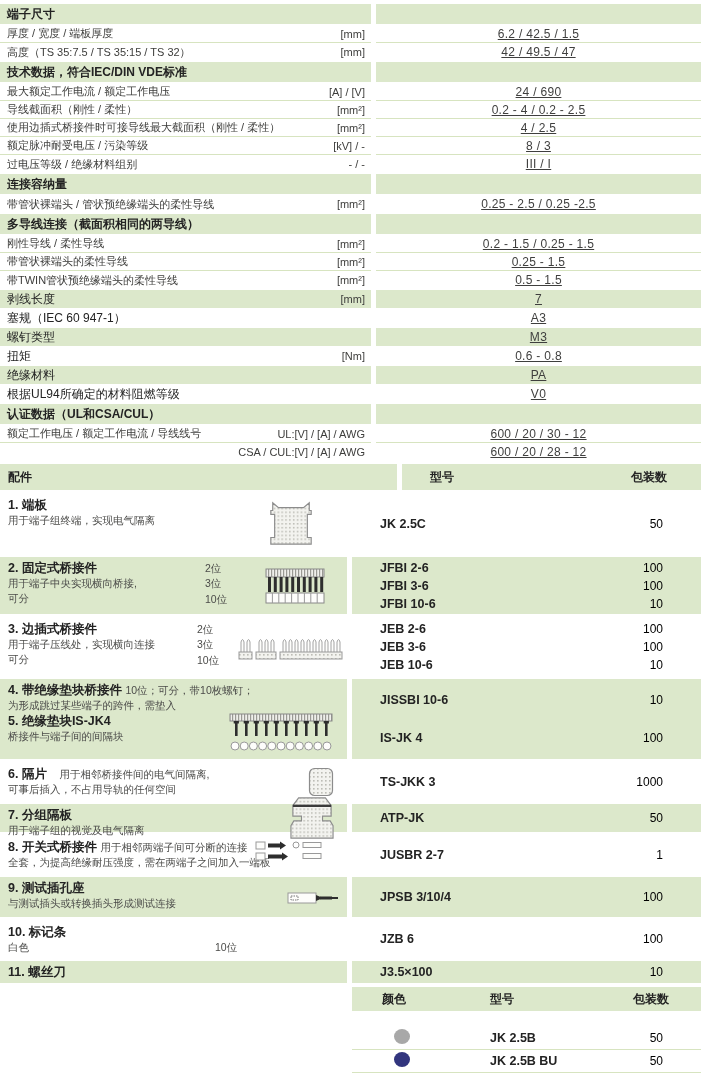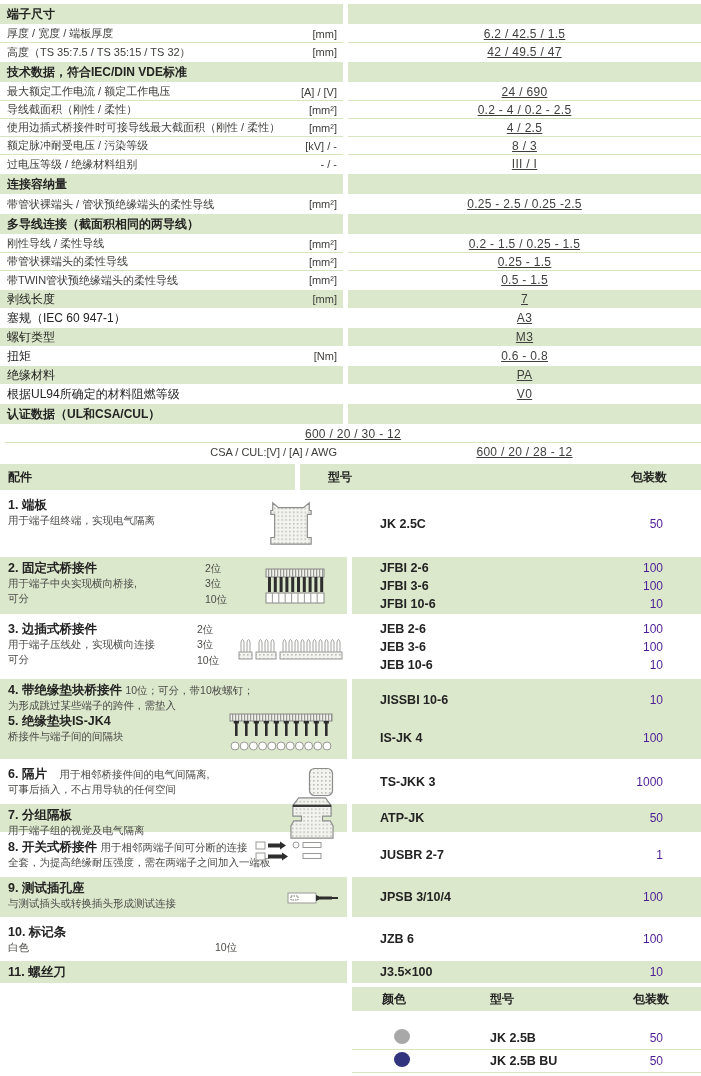--- a/index.html
+++ b/index.html
@@ -11,40 +11,40 @@
   }
   html,body{margin:0;padding:0;}
   body{
     width:701px;height:1076px;overflow:hidden;background:#fff;
     font-family:"Liberation Sans", sans-serif;color:var(--txt);
   }
   .wrap{padding:3px 0 0 0;width:701px;box-sizing:border-box;}
 
   
   .srow{display:flex;}
-  .srow .cl{width:343px;box-sizing:border-box;padding:0 6px 0 7px;
+  .srow .cl{width:371px;box-sizing:border-box;padding:0 6px 0 7px;
     display:flex;justify-content:space-between;align-items:center;}
   .srow .cr{flex:1;margin-left:5px;display:flex;align-items:center;justify-content:center;}
   .srow.hdr{height:20px;margin:1px 0;}
   .srow.hdr .cl,.srow.hdr .cr{background:var(--grn);}
   .srow.hdr .lbl{font-weight:bold;font-size:12px;color:var(--dark);}
   .srow.d{height:18px;}
   .srow.d .cl,.srow.d .cr{border-bottom:1px solid var(--line);}
   .srow.d.nb .cl,.srow.d.nb .cr{border-bottom:none;}
   .srow.g{height:18px;margin:1px 0;}
   .srow.g .cl,.srow.g .cr{background:var(--grn);}
   .srow.w{height:18px;}
   .srow.g .lbl,.srow.w .lbl{font-weight:normal;font-size:12px;color:var(--dark);}
   .lbl{font-size:11px;white-space:nowrap;}
   .unit{font-size:11px;white-space:nowrap;margin-left:6px;}
   .val{font-size:12px;color:#3f3f3e;letter-spacing:.3px;text-decoration:underline;}
 
   
   .acc-head{display:flex;height:26px;margin:3px 0 4px 0;}
-  .acc-head .cl{width:295px;box-sizing:border-box;background:var(--grn);
+  .acc-head .cl{width:397px;box-sizing:border-box;background:var(--grn);
     display:flex;align-items:center;padding-left:8px;}
   .acc-head .cr{flex:1;margin-left:5px;background:var(--grn);
     display:flex;align-items:center;}
   .acc-head .h{font-weight:bold;font-size:12px;color:var(--dark);}
   .acc-head .h-model{padding-left:28px;flex:1;}
   .acc-head .h-qty{padding-right:34px;}
 
   .acc-item{display:flex;margin-bottom:4px;}
   .acc-item .cl{width:347px;box-sizing:border-box;padding:3px 0 3px 8px;
     display:flex;position:relative;}
@@ -54,21 +54,21 @@
   .txt{flex:1;min-width:0;}
   .t{font-weight:bold;font-size:12.5px;color:var(--dark);line-height:16px;white-space:nowrap;}
   .t .sfx{font-weight:normal;font-size:10.5px;color:var(--desc);}
   .dsc{font-size:10.5px;color:var(--desc);line-height:14.5px;white-space:nowrap;}
   .sizes{width:38px;text-align:left;font-size:10.5px;color:var(--desc);}
   .sizes div{line-height:15.5px;}
   .sizes div:first-child{line-height:16px;}
   .iconbox{display:flex;align-items:center;justify-content:center;}
   .model-row{display:flex;justify-content:space-between;align-items:center;line-height:18px;}
   .model{font-weight:bold;font-size:12.5px;color:var(--dark);padding-left:28px;white-space:nowrap;}
-  .qty{font-size:12px;color:#4c1d95;padding-right:38px;}
+  .qty{font-size:12px;color:#000000;padding-right:38px;}
   .abs-icon{position:absolute;}
 
   
   .ctable{margin-left:352px;width:349px;}
   .ct-head{display:flex;height:24px;background:var(--grn);align-items:center;margin-bottom:16px;}
   .ct-c1{width:100px;box-sizing:border-box;padding-left:30px;}
   .ct-c2{flex:1;box-sizing:border-box;padding-left:38px;}
   .ct-c3{box-sizing:border-box;padding-right:32px;text-align:right;}
   .ct-head span{font-weight:bold;font-size:12px;color:var(--dark);}
   .ct-row{display:flex;height:22px;align-items:center;border-bottom:1px solid var(--line);}
@@ -273,20 +273,24 @@
           <span class="val">V0</span>
         </div>
     </div>
     <div class="srow hdr">
       <div class="cl">
           <span class="lbl">认证数据（UL和CSA/CUL）</span>
         </div>
       <div class="cr"></div>
     </div>
     <div class="srow d">
+      <div class="cl">
+          <span class="lbl">额定工作电压 / 额定工作电流 / 导线线号</span>
+          <span class="unit">UL:[V] / [A] / AWG</span>
+        </div>
       <div class="cr">
           <span class="val">600 / 20 / 30 - 12</span>
         </div>
     </div>
     <div class="srow d nb">
       <div class="cl">
           <span class="lbl"></span>
           <span class="unit">CSA / CUL:[V] / [A] / AWG</span>
         </div>
       <div class="cr">

